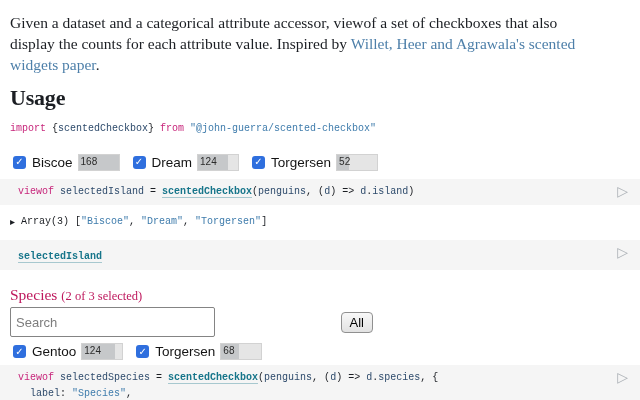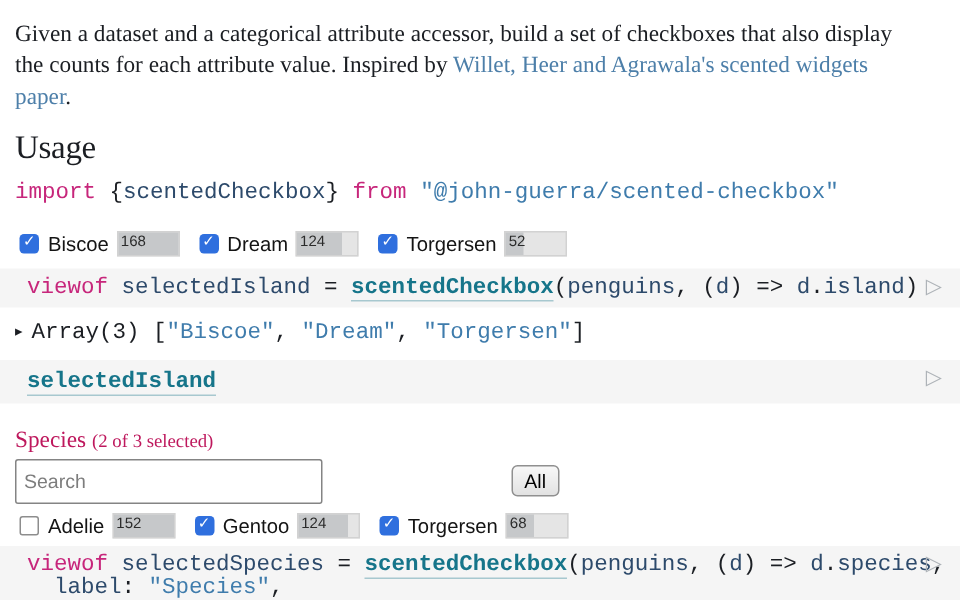--- a/index.html
+++ b/index.html
@@ -2,25 +2,25 @@
 <html><head>
 <meta charset="utf-8">
 <style>
   html,body{margin:0;padding:0;width:640px;height:400px;overflow:hidden;background:#fff;}
   .page{width:640px;height:400px;position:relative;color:#1b1e23;}
 
   
   .intro{margin:12px 10px 0;max-width:585px;font-family:"Liberation Serif",serif;
          font-size:15.5px;line-height:21px;color:#1b1e23;}
   .link{color:#4d7fa9;text-decoration:none;cursor:pointer;}
-  h2.usage{margin:10px 10px 0;font-family:"Liberation Serif",serif;font-weight:400;
+  h2.usage{margin:10px 10px 0;font-family:"Liberation Serif",serif;font-weight:700;
            font-size:22px;line-height:26px;color:#1b1e23;letter-spacing:-0.2px;}
 
   
-  .code-line{font-family:"Liberation Mono","DejaVu Sans Mono",monospace;font-size:15px;
+  .code-line{font-family:"Liberation Mono","DejaVu Sans Mono",monospace;font-size:10px;
              line-height:15.5px;white-space:pre;}
   .tk-k{color:#c7267b;}          
   .tk-v{color:#2d4a6b;}          
   .tk-s{color:#3f7cac;}          
   .tk-b{color:#2aa15d;}          
   .tk-p{color:#1b1e23;}          
   .tk-f{color:#16758a;font-weight:bold;border-bottom:1px solid rgba(22,117,138,.35);}
 
   .import-line{margin:10px 0 0 10px;}
 
@@ -64,21 +64,21 @@
   .btn{font-family:"Liberation Sans",sans-serif;font-size:13px;color:#000;
        background:linear-gradient(#f8f8f8,#e2e2e2);border:1px solid #909090;
        border-radius:4px;padding:2px 8px;cursor:pointer;}
   .cb-row.second{margin-top:6px;}
 </style>
 </head>
 <body>
 
 <div class="page">
 
-  <p class="intro"><span>Given a dataset and a categorical attribute accessor, build a set of checkboxes that also display the counts for each attribute value. Inspired by </span><a class="link">Willet, Heer and Agrawala's scented widgets paper</a><span>.</span></p>
+  <p class="intro"><span>Given a dataset and a categorical attribute accessor, viewof a set of checkboxes that also display the counts for each attribute value. Inspired by </span><a class="link">Willet, Heer and Agrawala's scented widgets paper</a><span>.</span></p>
 
   <h2 class="usage">Usage</h2>
 
   <div class="code-line import-line"><span class="tk-k">import</span><span class="tk-p"> {</span><span class="tk-v">scentedCheckbox</span><span class="tk-p">} </span><span class="tk-k">from</span><span class="tk-p"> </span><span class="tk-s">"@john-guerra/scented-checkbox"</span></div>
 
   <div class="cb-row">
       <label class="cb-item">
         <span class="box checked">✓</span>
         <span class="cb-label">Biscoe</span>
         <span class="bar">
@@ -125,28 +125,20 @@
       <span class="sp-info">(2 of 3 selected)</span>
     </div>
     <div class="sp-controls">
       <input class="search" type="text" placeholder="Search" style="">
       <div class="btn-group">
         <button class="btn">All</button>
       </div>
     </div>
     <div class="cb-row second">
         <label class="cb-item">
-          <span class="box unchecked"></span>
-          <span class="cb-label">Adelie</span>
-          <span class="bar">
-            <span class="fill" style="width: 100%;"></span>
-            <span class="num">152</span>
-          </span>
-        </label>
-        <label class="cb-item">
           <span class="box checked">✓</span>
           <span class="cb-label">Gentoo</span>
           <span class="bar">
             <span class="fill" style="width: 82%;"></span>
             <span class="num">124</span>
           </span>
         </label>
         <label class="cb-item">
           <span class="box checked">✓</span>
           <span class="cb-label">Torgersen</span>

